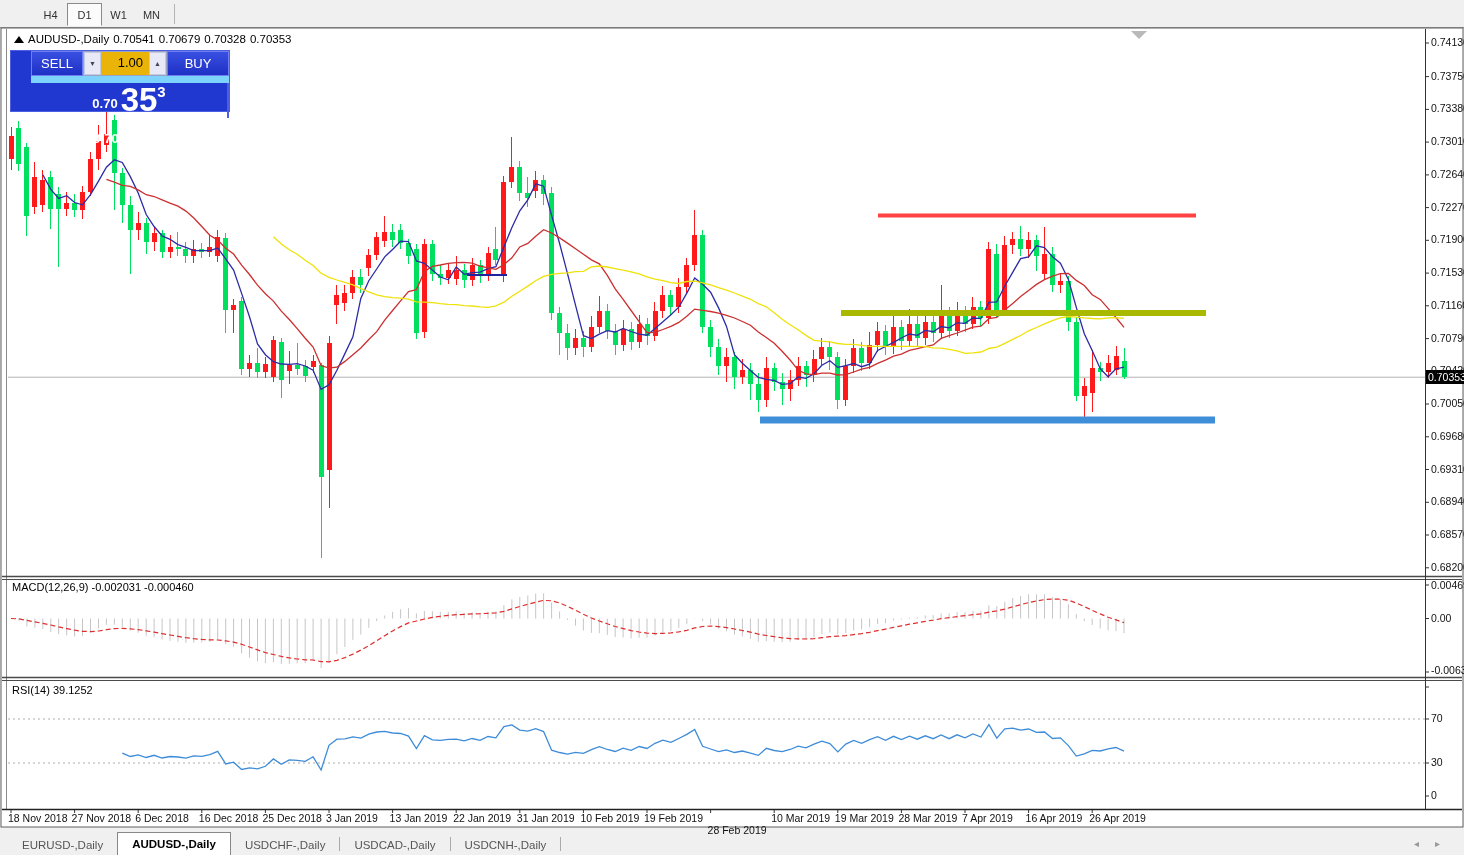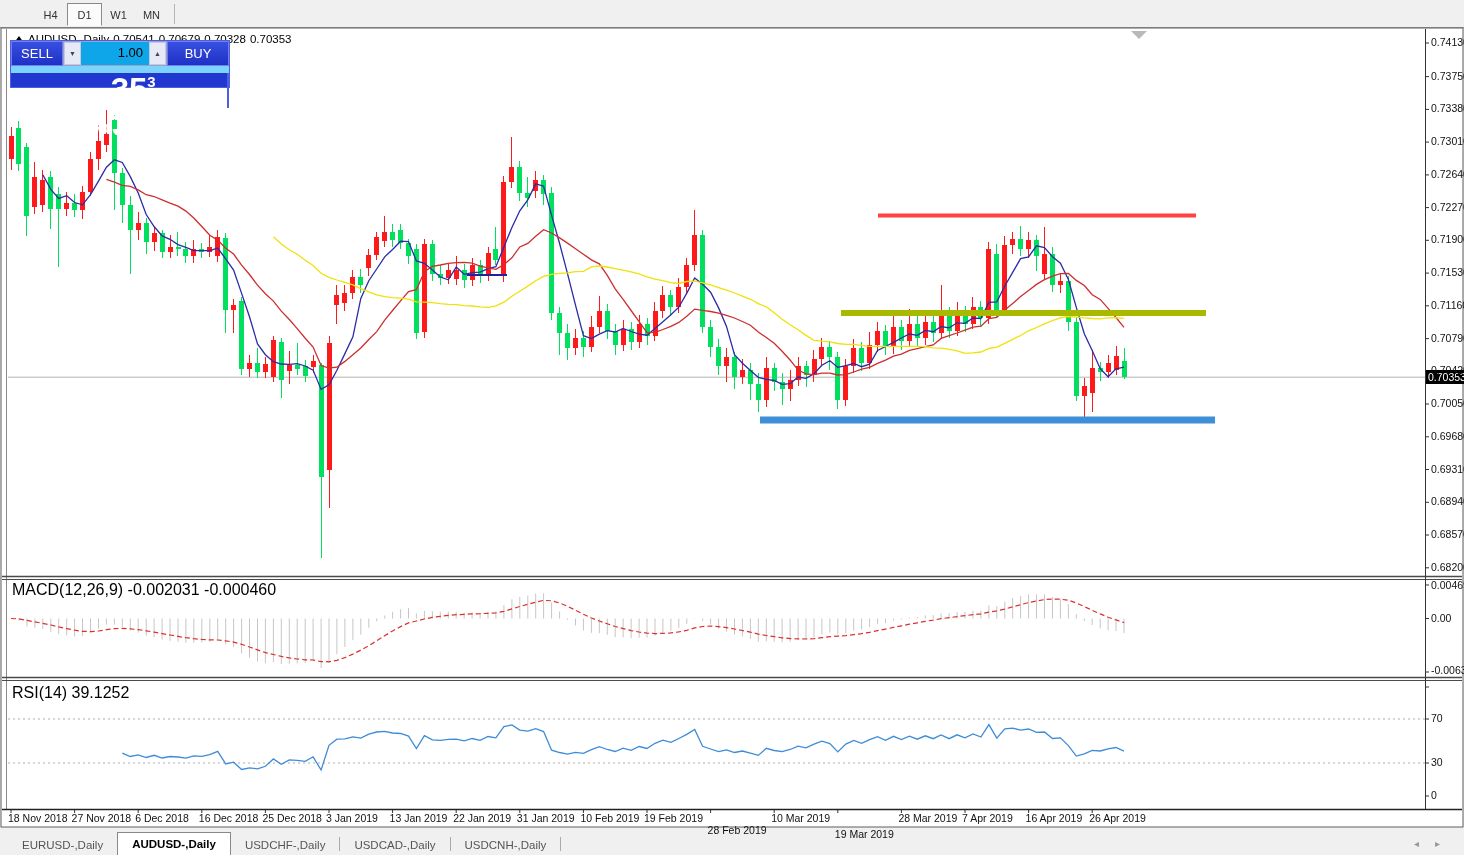--- a/index.html
+++ b/index.html
@@ -12,29 +12,29 @@
   
   #chartwin{position:absolute;left:1px;top:28px;width:1462px;height:799px;background:#ffffff;border:1px solid #5f5f5f;box-sizing:border-box;}
   #chartsvg{position:absolute;left:0;top:0;}
   .axlabel{position:absolute;font-size:10.5px;color:#111;white-space:nowrap;}
   .datelabel{position:absolute;font-size:10.5px;color:#111;white-space:nowrap;}
   #chartheader{position:absolute;left:14px;top:33px;font-size:11.5px;color:#000;}
   #chartheader span{margin-right:4px;}
   .tri-up{display:inline-block;width:0;height:0;border-left:5px solid transparent;border-right:5px solid transparent;border-bottom:7px solid #000;margin-right:4px;}
   #shift-tri{position:absolute;left:1131px;top:31px;width:0;height:0;border-left:8px solid transparent;border-right:8px solid transparent;border-top:8px solid #b9b9b9;}
   
-  .indlabel{position:absolute;font-size:16px;color:#000;}
+  .indlabel{position:absolute;font-size:11px;color:#000;}
   
   #pricebadge{position:absolute;left:1426px;width:38px;height:14px;background:#000;color:#fff;font-size:10.5px;line-height:14px;text-align:left;padding-left:2px;box-sizing:border-box;}
   
-  #tradepanel{position:absolute;left:10px;top:40px;width:220px;height:48px;background:#2038cf;border:1px solid #4b5fe0;box-sizing:border-box;}
+  #tradepanel{position:absolute;left:10px;top:50px;width:220px;height:62px;background:#2038cf;border:1px solid #4b5fe0;box-sizing:border-box;padding-left:20px;}
   #tp-row1{display:flex;height:25px;}
   .tp-btn{flex:0 0 52px;background:linear-gradient(#3850e2,#1f30c5);color:#fff;font-size:13px;display:flex;align-items:center;justify-content:center;border:1px solid #6f7ef0;box-sizing:border-box;cursor:pointer;}
   .tp-btn.buy{flex:0 0 62px;}
-  #tp-spin{flex:1;display:flex;background:#0ea5e9;border:1px solid #9aa2c8;box-sizing:border-box;}
+  #tp-spin{flex:1;display:flex;background:#eab308;border:1px solid #9aa2c8;box-sizing:border-box;}
   .spin-btn{width:17px;background:#e7eaf6;display:flex;align-items:center;justify-content:center;font-size:7px;color:#445;cursor:pointer;border:1px solid #c4c9e2;box-sizing:border-box;}
   #tp-vol{flex:1;font-size:13px;color:#000;text-align:right;padding:3px 6px 0 0;}
   #tp-row2{display:flex;height:36px;border-top:7px solid #7dd3fc;flex-direction:column;}
   .tp-price{flex:1;color:#fff;display:flex;align-items:flex-end;justify-content:center;padding-bottom:3px;cursor:pointer;}
   .tp-price:first-child{border-right:2px solid #4b5fe0;}
   .tp-small{font-size:13px;font-weight:bold;margin-right:3px;padding-bottom:4px;}
   .tp-big{font-size:33px;font-weight:bold;line-height:30px;}
   .tp-sup{font-size:15px;font-weight:bold;padding-bottom:15px;}
   
   #bottombar{position:absolute;left:0;top:828px;width:1464px;height:27px;background:#f0f0f0;display:flex;align-items:flex-end;}
@@ -646,18 +646,18 @@
     <div class="datelabel" style="left: 198.8px; top: 812px;">16 Dec 2018</div>
     <div class="datelabel" style="left: 262.4px; top: 812px;">25 Dec 2018</div>
     <div class="datelabel" style="left: 326px; top: 812px;">3 Jan 2019</div>
     <div class="datelabel" style="left: 389.6px; top: 812px;">13 Jan 2019</div>
     <div class="datelabel" style="left: 453.2px; top: 812px;">22 Jan 2019</div>
     <div class="datelabel" style="left: 516.8px; top: 812px;">31 Jan 2019</div>
     <div class="datelabel" style="left: 580.4px; top: 812px;">10 Feb 2019</div>
     <div class="datelabel" style="left: 644px; top: 812px;">19 Feb 2019</div>
     <div class="datelabel" style="left: 707.6px; top: 812px; margin-top: 12px;">28 Feb 2019</div>
     <div class="datelabel" style="left: 771.2px; top: 812px;">10 Mar 2019</div>
-    <div class="datelabel" style="left: 834.8px; top: 812px; margin-top: 16px;">19 Mar 2019</div>
+    <div class="datelabel" style="left: 834.8px; top: 812px;">19 Mar 2019</div>
     <div class="datelabel" style="left: 898.4px; top: 812px;">28 Mar 2019</div>
     <div class="datelabel" style="left: 962px; top: 812px;">7 Apr 2019</div>
     <div class="datelabel" style="left: 1025.6px; top: 812px;">16 Apr 2019</div>
     <div class="datelabel" style="left: 1089.2px; top: 812px;">26 Apr 2019</div>
   </div>
 
 </body></html>

